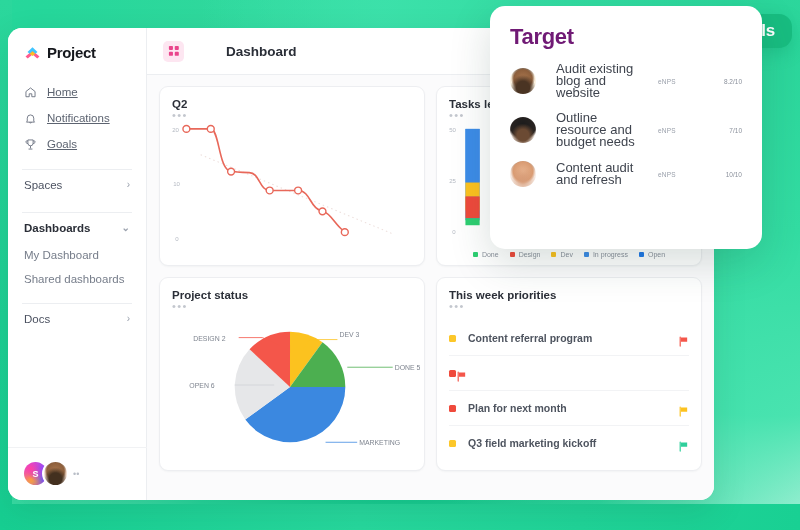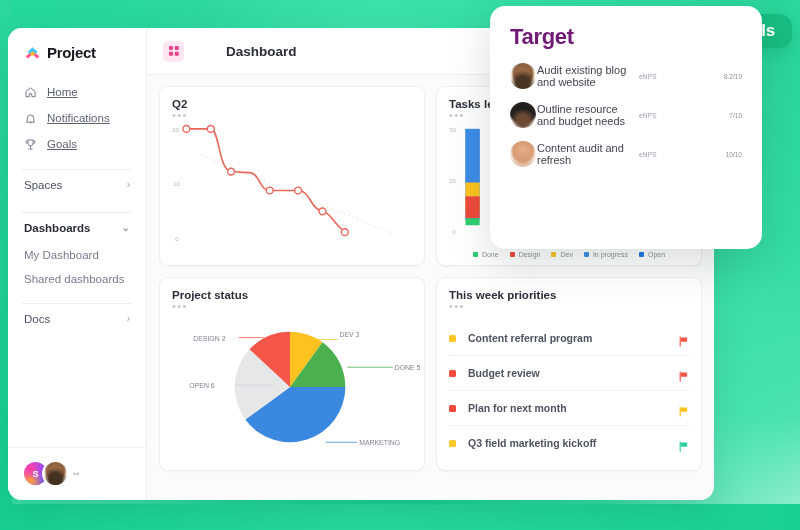--- a/index.html
+++ b/index.html
@@ -135,21 +135,21 @@
   }
   .target-panel{
     position:absolute;left:490px;top:6px;width:272px;height:243px;z-index:4;
     background:#fff;border-radius:15px;
     box-shadow:0 14px 40px rgba(25,60,50,.17);
     padding:18px 20px 0 20px;box-sizing:border-box;overflow:hidden;
   }
   .target-title{font-size:22px;font-weight:bold;color:#701a75;letter-spacing:-.3px;}
   .trow{display:flex;align-items:center;margin-top:13px;}
   .tav{width:26px;height:26px;border-radius:50%;flex:0 0 auto;}
-  .tname{width:92px;margin-left:1px;font-size:11px;color:#3f444e;line-height:12px;}
+  .tname{width:92px;margin-left:20px;font-size:13px;color:#3f444e;line-height:12px;}
   .tmeter{flex:1;margin-left:10px;}
   .tmeter-top{display:flex;justify-content:space-between;align-items:baseline;}
   .tlabel{font-size:6.5px;color:#9aa0ab;letter-spacing:.2px;}
   .tval{font-size:6.5px;color:#8a909b;}
   .tbar{margin-top:4px;height:5px;border-radius:3px;background:#eceef2;overflow:hidden;}
   .tfill{height:100%;border-radius:3px;}
 </style>
 </head>
 <body>
 
@@ -373,21 +373,20 @@
               <span class="ptext">Content referral program</span>
               <span class="pflag">
                 <svg viewBox="0 0 12 12" width="11" height="11">
                     <path d="M2.4 1.2 V11" stroke="#f4564a" stroke-width="1.3" stroke-linecap="round"></path>
                     <path d="M3.2 1.6 H10 V6.2 H3.2 Z" fill="#f4564a"></path>
                   </svg>
               </span>
             </div>
             <div class="prow">
               <span class="pbox" style="background:#ef4a3c"></span>
-              <span class="ptext">Budget review</span>
               <span class="pflag">
                 <svg viewBox="0 0 12 12" width="11" height="11">
                     <path d="M2.4 1.2 V11" stroke="#f4564a" stroke-width="1.3" stroke-linecap="round"></path>
                     <path d="M3.2 1.6 H10 V6.2 H3.2 Z" fill="#f4564a"></path>
                   </svg>
               </span>
             </div>
             <div class="prow">
               <span class="pbox" style="background:#ef4a3c"></span>
               <span class="ptext">Plan for next month</span>

